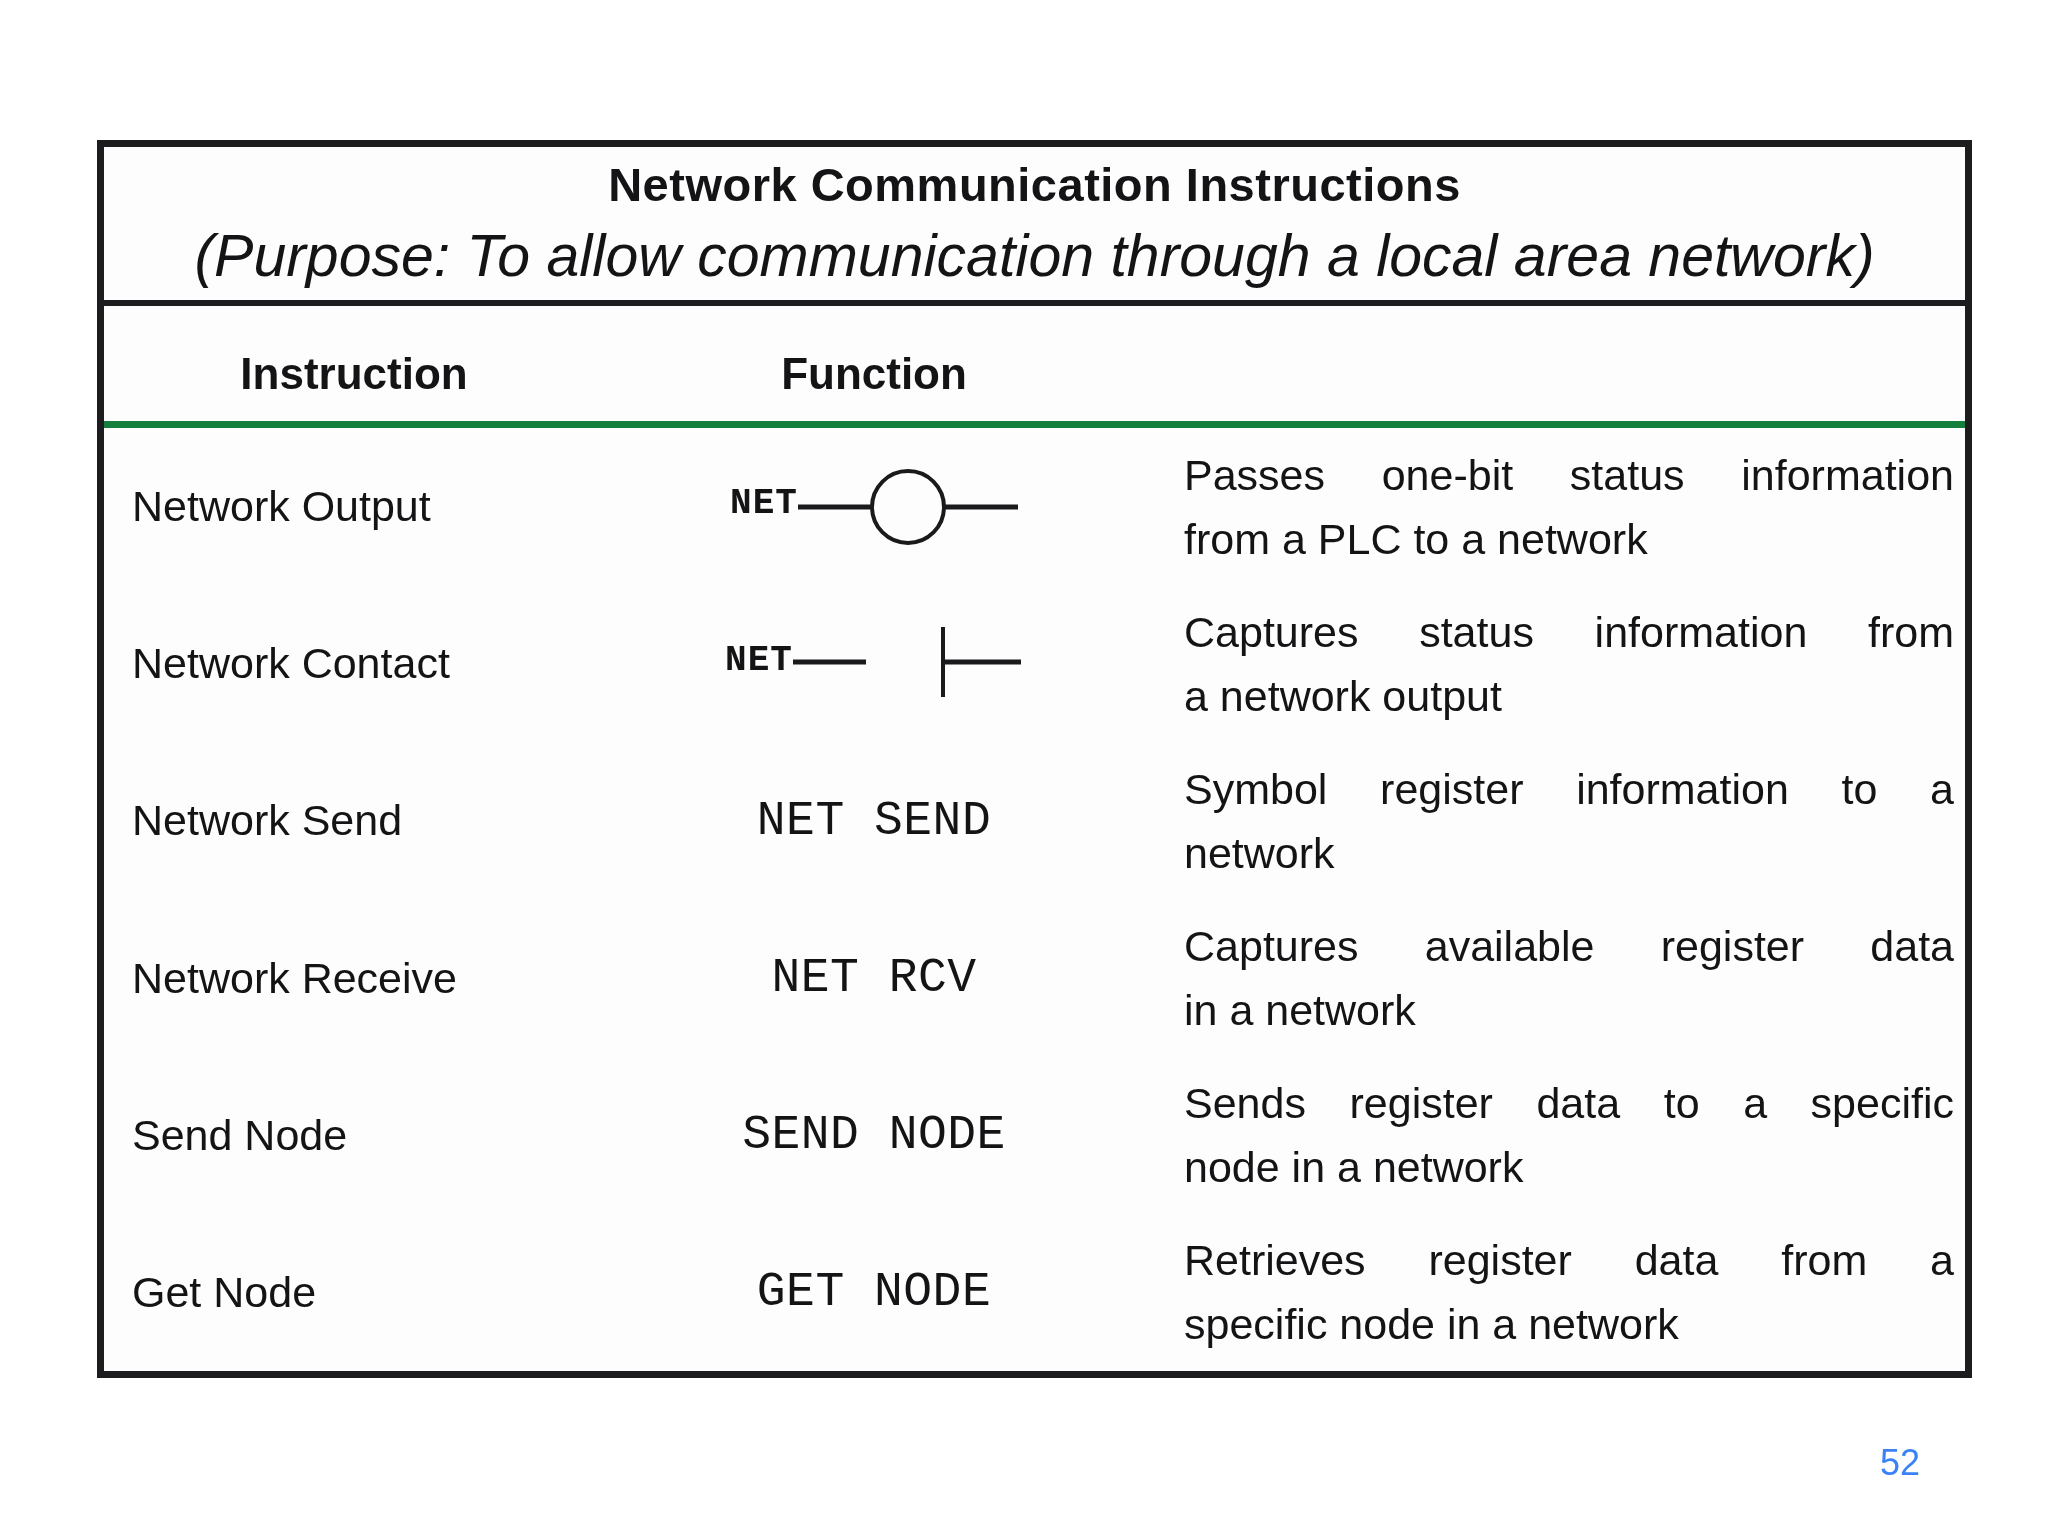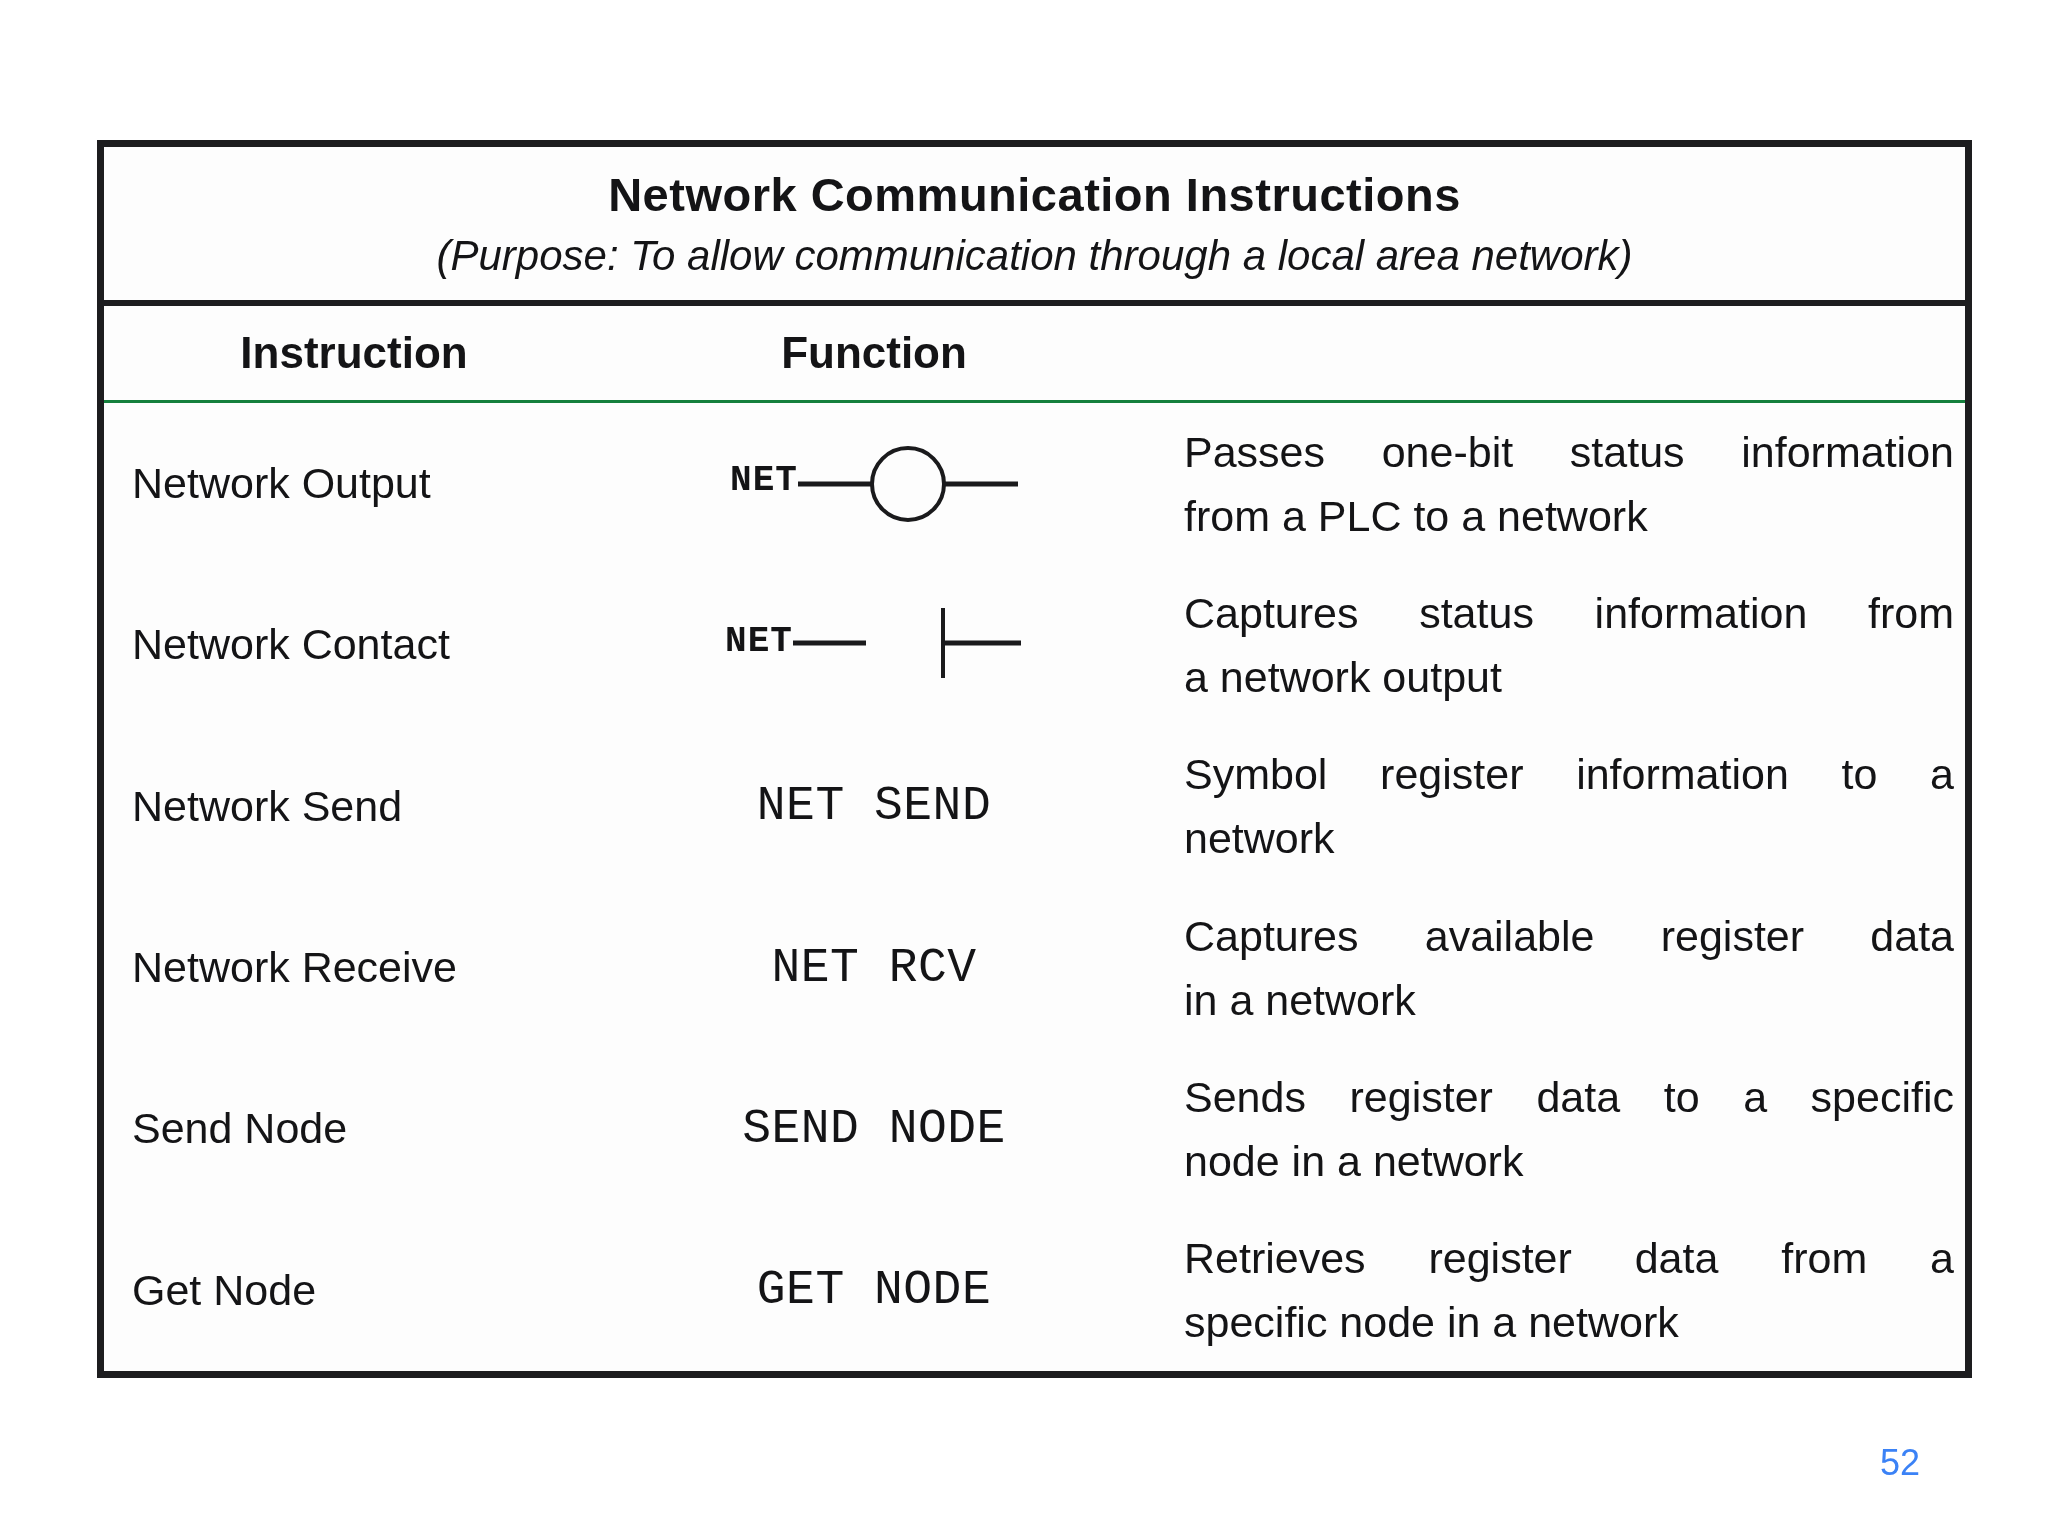--- a/index.html
+++ b/index.html
@@ -10,24 +10,24 @@
   .itable{
     position:absolute;left:97px;top:140px;width:1875px;height:1238px;
     border:7px solid #1d1d1f;box-sizing:border-box;
     display:flex;flex-direction:column;background:#fdfdfd;
   }
   .title-section{
     flex:0 0 153px;border-bottom:6px solid #1d1d1f;
     display:flex;flex-direction:column;align-items:center;justify-content:center;gap:10px;
   }
   .tbl-title{font-size:47px;font-weight:bold;letter-spacing:0.5px;}
-  .tbl-subtitle{font-size:42px;font-style:italic;}
+  .tbl-subtitle{font-size:59px;font-style:italic;}
   .header-row{
-    flex:0 0 94px;border-bottom:3px solid #15803d;
-    display:grid;grid-template-columns:500px 540px 835px;align-items:center;
+    flex:0 0 94px;border-bottom:7px solid #15803d;
+    display:grid;grid-template-columns:500px 540px 835px;align-items:center;margin-top:21px;
   }
   .hcell{font-size:44px;font-weight:bold;text-align:center;}
   .tbody{flex:1 1 auto;display:flex;flex-direction:column;}
   .trow{flex:1 1 0;display:grid;grid-template-columns:500px 540px 835px;align-items:center;}
   .cell-instr{font-size:43px;padding-left:28px;}
   .cell-sym{display:flex;flex-direction:row;align-items:center;justify-content:center;font-family:Liberation Mono, monospace;}
   .sym-text{font-size:48px;letter-spacing:0.5px;}
   .net-label{font-size:36px;font-weight:600;letter-spacing:1px;margin-bottom:6px;}
   .sym-svg{display:block;}
   .sym-svg line{stroke:#1a1a1c;stroke-width:5;}

